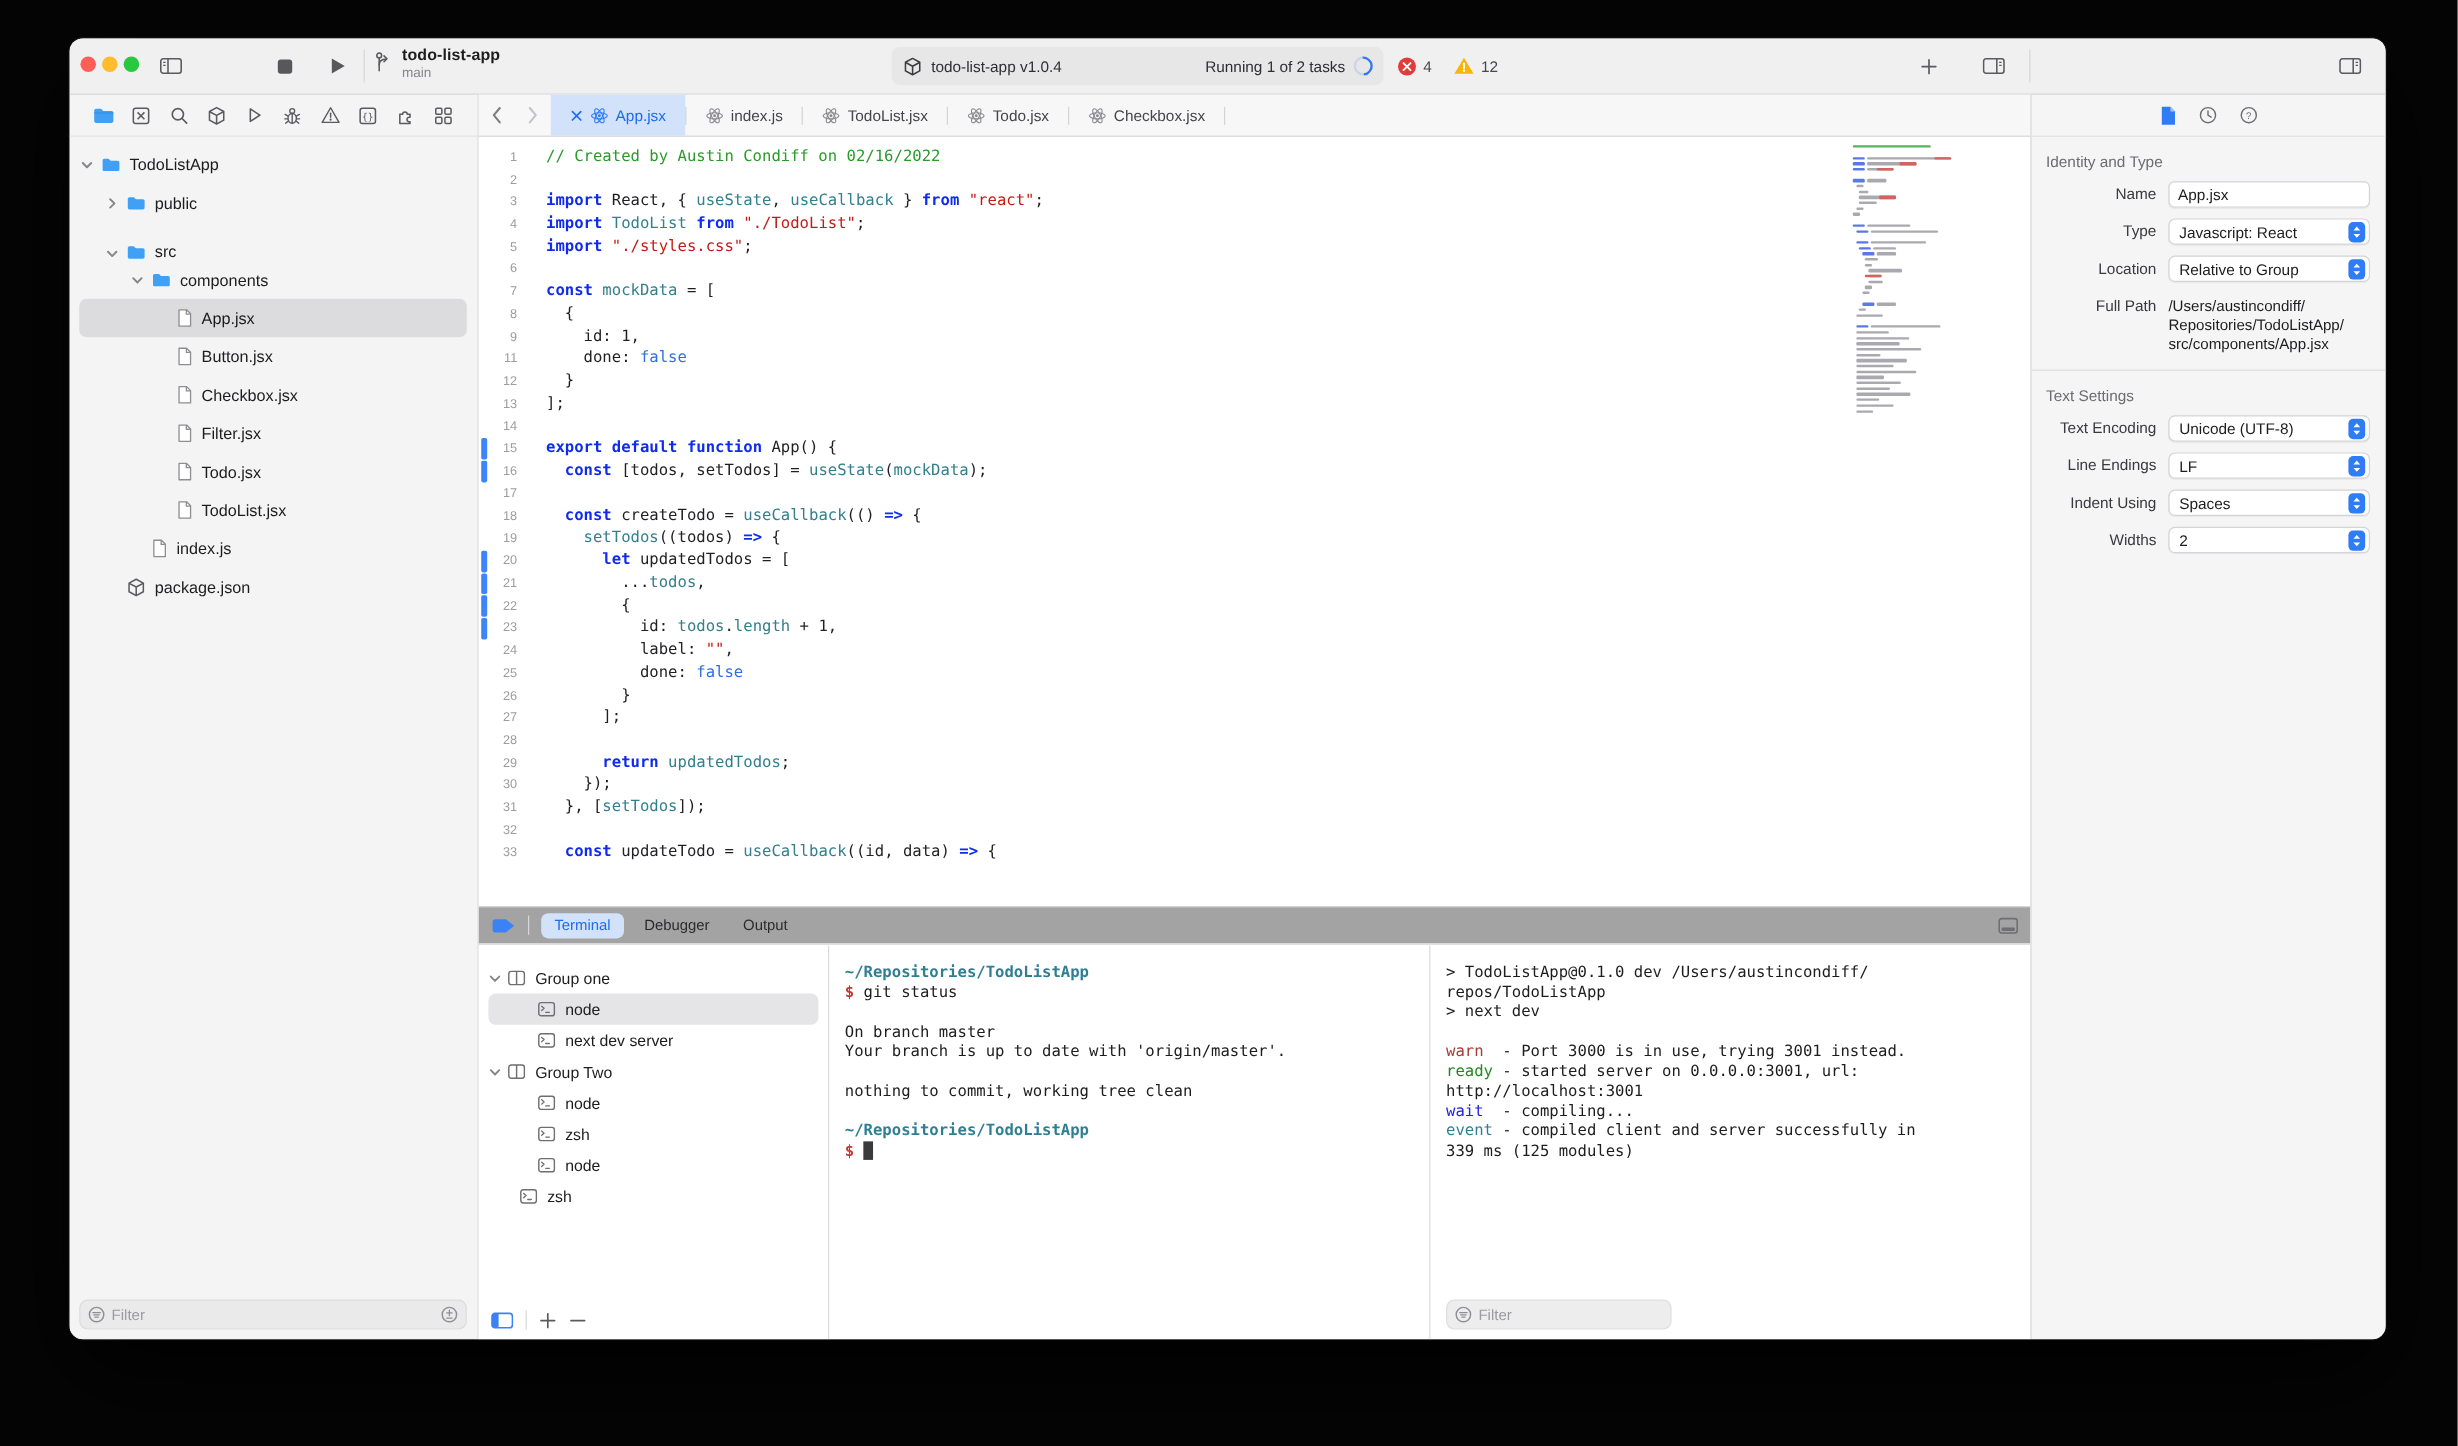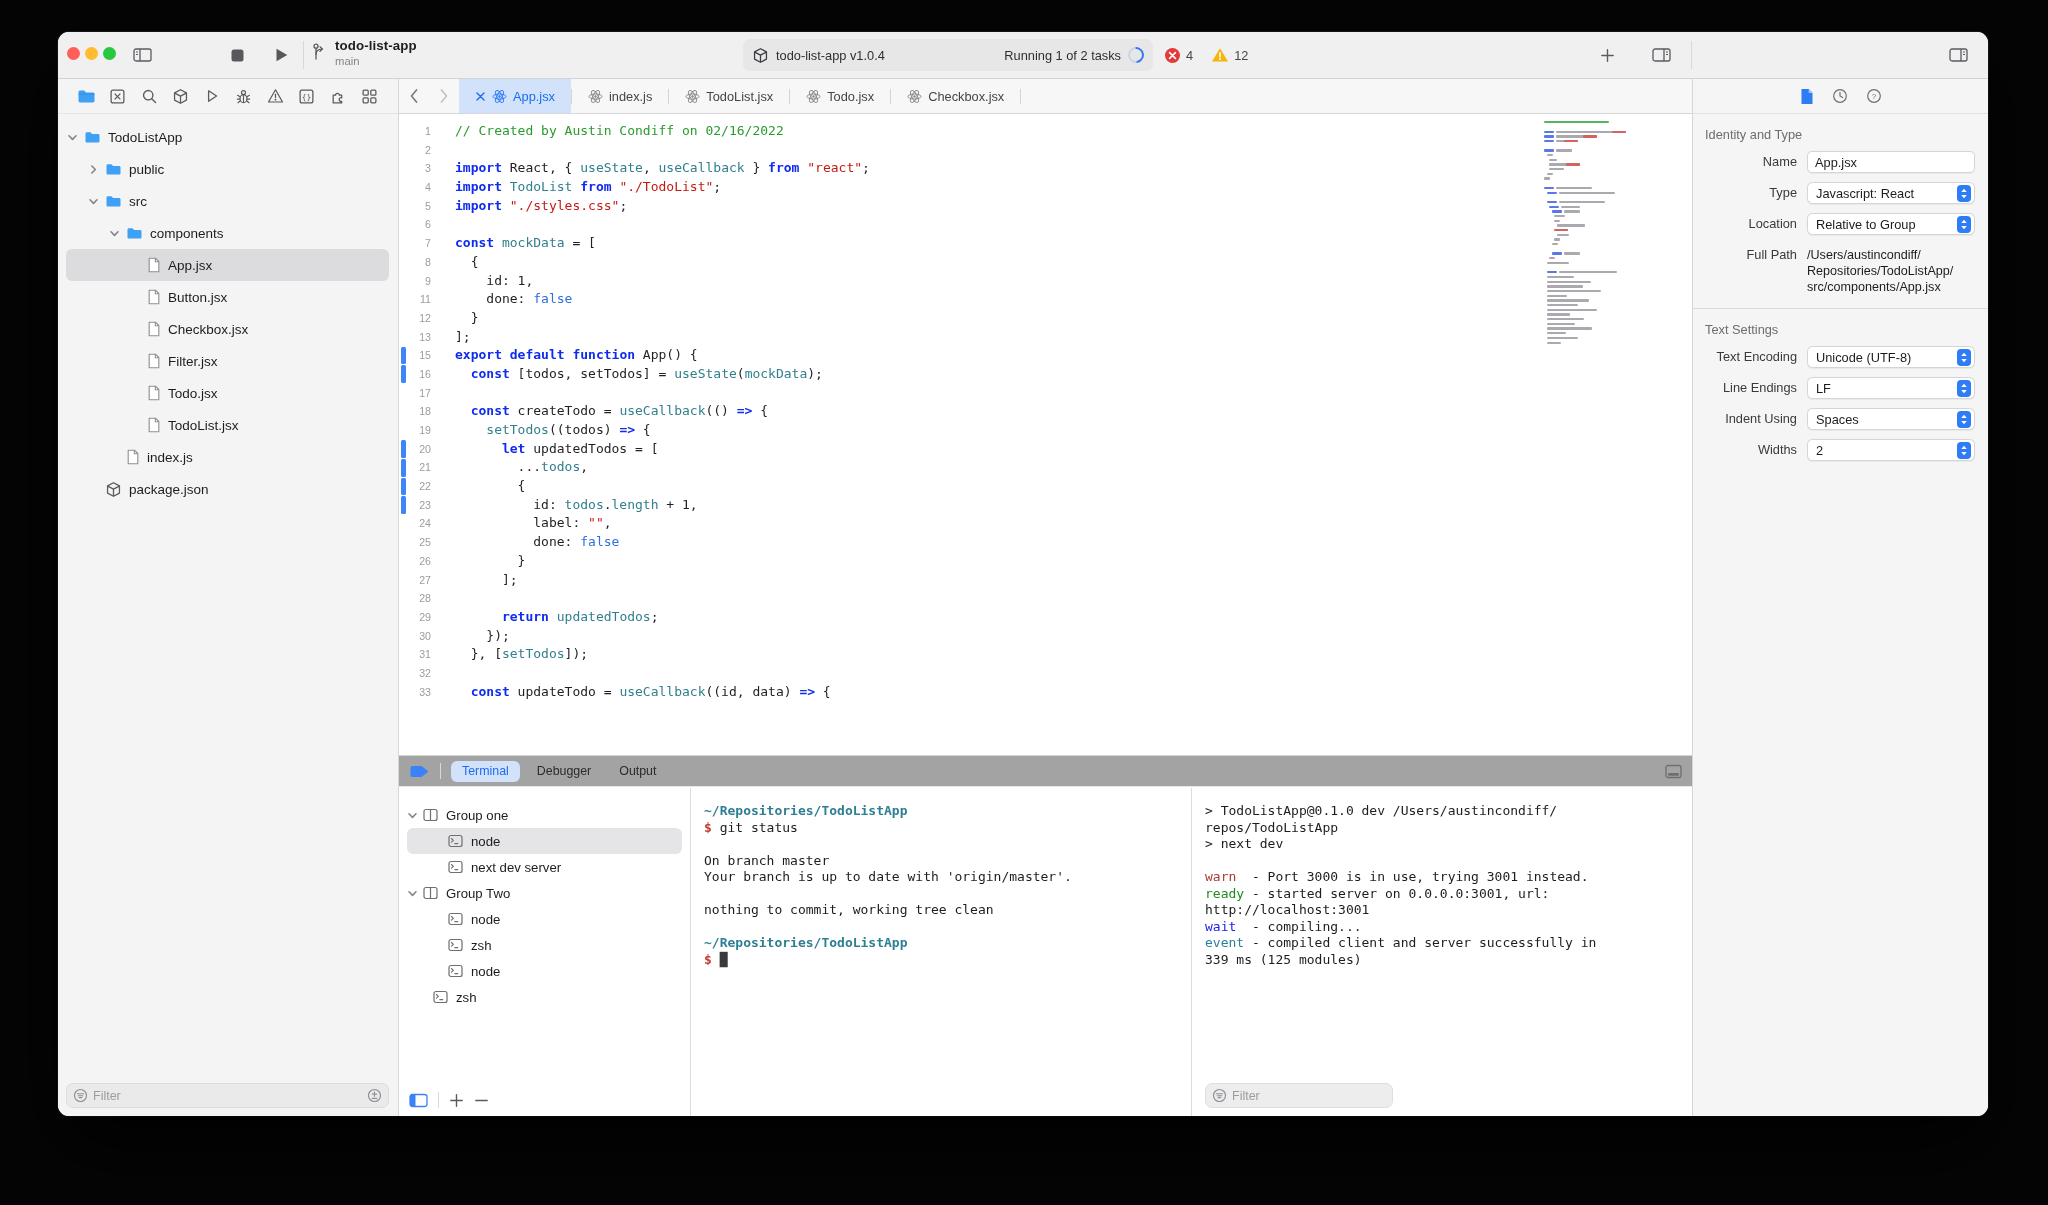--- a/index.html
+++ b/index.html
@@ -320,21 +320,21 @@
               </svg>
             </span>
           </span>
           <span class="icon">
             <svg width="17" height="14" viewBox="0 0 19 16">
               <path d="M1.5 4.2c0-.9.7-1.6 1.6-1.6h4.1l1.9 1.9h6.8c.9 0 1.6.7 1.6 1.6v6.7c0 .9-.7 1.6-1.6 1.6H3.1c-.9 0-1.6-.7-1.6-1.6z" fill="#3fa0f5"></path>
             </svg>
           </span>
           <span>public</span>
         </div>
-        <div class="trow" style="padding-left: 23px;">
+        <div class="trow" style="padding-left: 23px; align-items: flex-end;">
           <span class="chev">
             <span class="icon">
               <svg width="11" height="11" viewBox="0 0 11 11">
                 <path d="M2 3.8l3.5 3.6L9 3.8" fill="none" stroke="#85858b" stroke-width="1.6" stroke-linecap="round" stroke-linejoin="round"></path>
               </svg>
             </span>
           </span>
           <span class="icon">
             <svg width="17" height="14" viewBox="0 0 19 16">
               <path d="M1.5 4.2c0-.9.7-1.6 1.6-1.6h4.1l1.9 1.9h6.8c.9 0 1.6.7 1.6 1.6v6.7c0 .9-.7 1.6-1.6 1.6H3.1c-.9 0-1.6-.7-1.6-1.6z" fill="#3fa0f5"></path>
@@ -554,20 +554,21 @@
           <div class="line"><span class="num">3</span><span class="code"><span class="tok-k">import</span><span class="tok-p"> React, { </span><span class="tok-t">useState</span><span class="tok-p">, </span><span class="tok-t">useCallback</span><span class="tok-p"> } </span><span class="tok-k">from</span><span class="tok-p"> </span><span class="tok-s">"react"</span><span class="tok-p">;</span></span></div>
           <div class="line"><span class="num">4</span><span class="code"><span class="tok-k">import</span><span class="tok-p"> </span><span class="tok-t">TodoList</span><span class="tok-p"> </span><span class="tok-k">from</span><span class="tok-p"> </span><span class="tok-s">"./TodoList"</span><span class="tok-p">;</span></span></div>
           <div class="line"><span class="num">5</span><span class="code"><span class="tok-k">import</span><span class="tok-p"> </span><span class="tok-s">"./styles.css"</span><span class="tok-p">;</span></span></div>
           <div class="line"><span class="num">6</span><span class="code"></span></div>
           <div class="line"><span class="num">7</span><span class="code"><span class="tok-k">const</span><span class="tok-p"> </span><span class="tok-t">mockData</span><span class="tok-p"> = [</span></span></div>
           <div class="line"><span class="num">8</span><span class="code"><span class="tok-p">  {</span></span></div>
           <div class="line"><span class="num">9</span><span class="code"><span class="tok-p">    id: 1,</span></span></div>
           <div class="line"><span class="num">11</span><span class="code"><span class="tok-p">    done: </span><span class="tok-b">false</span></span></div>
           <div class="line"><span class="num">12</span><span class="code"><span class="tok-p">  }</span></span></div>
           <div class="line"><span class="num">13</span><span class="code"><span class="tok-p">];</span></span></div>
+          <div class="line"><span class="num">14</span><span class="code"></span></div>
           <div class="line"><span class="chg"></span><span class="num">15</span><span class="code"><span class="tok-k">export</span><span class="tok-p"> </span><span class="tok-k">default</span><span class="tok-p"> </span><span class="tok-k">function</span><span class="tok-p"> App() {</span></span></div>
           <div class="line"><span class="chg"></span><span class="num">16</span><span class="code"><span class="tok-p">  </span><span class="tok-k">const</span><span class="tok-p"> [todos, setTodos] = </span><span class="tok-t">useState</span><span class="tok-p">(</span><span class="tok-t">mockData</span><span class="tok-p">);</span></span></div>
           <div class="line"><span class="num">17</span><span class="code"></span></div>
           <div class="line"><span class="num">18</span><span class="code"><span class="tok-p">  </span><span class="tok-k">const</span><span class="tok-p"> createTodo = </span><span class="tok-t">useCallback</span><span class="tok-p">(() </span><span class="tok-k">=&gt;</span><span class="tok-p"> {</span></span></div>
           <div class="line"><span class="num">19</span><span class="code"><span class="tok-p">    </span><span class="tok-t">setTodos</span><span class="tok-p">((todos) </span><span class="tok-k">=&gt;</span><span class="tok-p"> {</span></span></div>
           <div class="line"><span class="chg"></span><span class="num">20</span><span class="code"><span class="tok-p">      </span><span class="tok-k">let</span><span class="tok-p"> updatedTodos = [</span></span></div>
           <div class="line"><span class="chg"></span><span class="num">21</span><span class="code"><span class="tok-p">        ...</span><span class="tok-t">todos</span><span class="tok-p">,</span></span></div>
           <div class="line"><span class="chg"></span><span class="num">22</span><span class="code"><span class="tok-p">        {</span></span></div>
           <div class="line"><span class="chg"></span><span class="num">23</span><span class="code"><span class="tok-p">          id: </span><span class="tok-t">todos</span><span class="tok-p">.</span><span class="tok-t">length</span><span class="tok-p"> + 1,</span></span></div>
           <div class="line"><span class="num">24</span><span class="code"><span class="tok-p">          label: </span><span class="tok-s">""</span><span class="tok-p">,</span></span></div>

